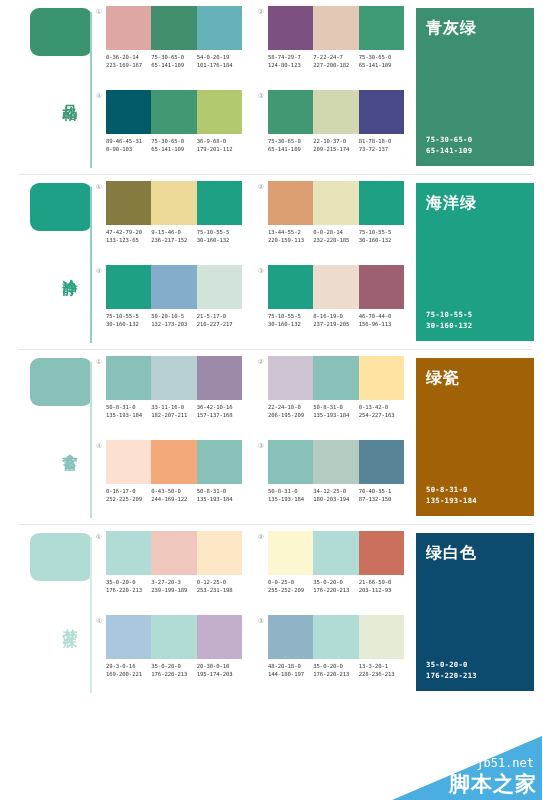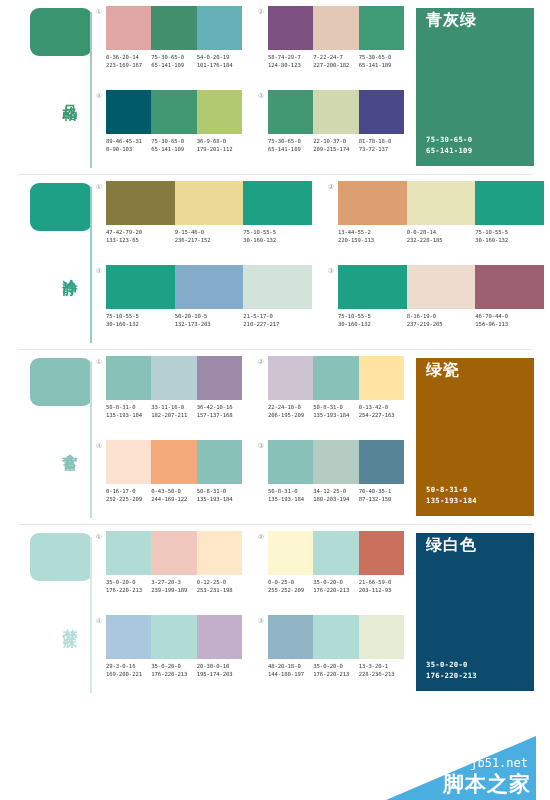--- a/index.html
+++ b/index.html
@@ -42,31 +42,31 @@
   .swatches div{flex:1;}
   .codes{display:flex;margin-top:4px;width:100%;}
   .codes .cell{flex:1;font-size:5.6px;line-height:7.6px;color:#3a3a3a;
     font-family:"DejaVu Sans Mono","Liberation Mono",monospace;letter-spacing:-0.1px;
     white-space:nowrap;}
   .codes .cell span{display:block;}
 
   
   .right-panel{
     position:relative;width:118px;flex:0 0 118px;margin:8px 16px 8px 6px;
-    box-sizing:border-box;padding:2px 0 0 10px;color:#ffffff;
+    box-sizing:border-box;padding:10px 0 0 10px;color:#ffffff;
   }
   .rp-name{font-size:16px;font-weight:700;letter-spacing:1px;
     font-family:"DejaVu Sans","Liberation Sans",sans-serif;}
   .rp-codes{position:absolute;left:10px;bottom:10px;font-size:7.2px;line-height:11px;
     font-weight:700;font-family:"DejaVu Sans Mono","Liberation Mono",monospace;
     letter-spacing:0.3px;}
   .rp-codes span{display:block;}
 
   
-  .watermark{position:absolute;right:14px;bottom:0;width:150px;height:64px;overflow:hidden;}
+  .watermark{position:absolute;right:8px;bottom:0;width:150px;height:64px;overflow:hidden;}
   .wm-tri{position:absolute;right:0;bottom:0;width:0;height:0;
     border-left:150px solid transparent;border-bottom:64px solid #4aaee0;}
   .wm-url{position:absolute;right:8px;bottom:30px;color:#ffffff;font-size:12px;
     font-family:"DejaVu Sans Mono","Liberation Mono",monospace;}
   .wm-cn{position:absolute;right:5px;bottom:2px;color:#ffffff;font-size:21px;
     font-weight:700;letter-spacing:1px;font-family:"DejaVu Sans","Liberation Sans",sans-serif;}
 </style>
 </head>
 <body>
 
@@ -282,20 +282,27 @@
                   <span>237-219-205</span>
                 </div>
                 <div class="cell">
                   <span>46-70-44-0</span>
                   <span>156-96-113</span>
                 </div>
               </div>
             </div>
           </div>
         </div>
+        <div class="right-panel" style="background: rgb(30, 160, 132);">
+          <div class="rp-name">海洋绿</div>
+          <div class="rp-codes">
+            <span>75-10-55-5</span>
+            <span>30-160-132</span>
+          </div>
+        </div>
       </div>
       <div class="sec-divider"></div>
       <div class="section">
         <div class="left-col">
           <div class="big-swatch" style="background: rgb(135, 193, 184);"></div>
           <div class="vrule" style="background: rgb(191, 223, 217);"></div>
           <div class="vlabel" style="color: rgb(135, 193, 186);">含蓄</div>
         </div>
         <div class="grid">
           <div class="combo">

